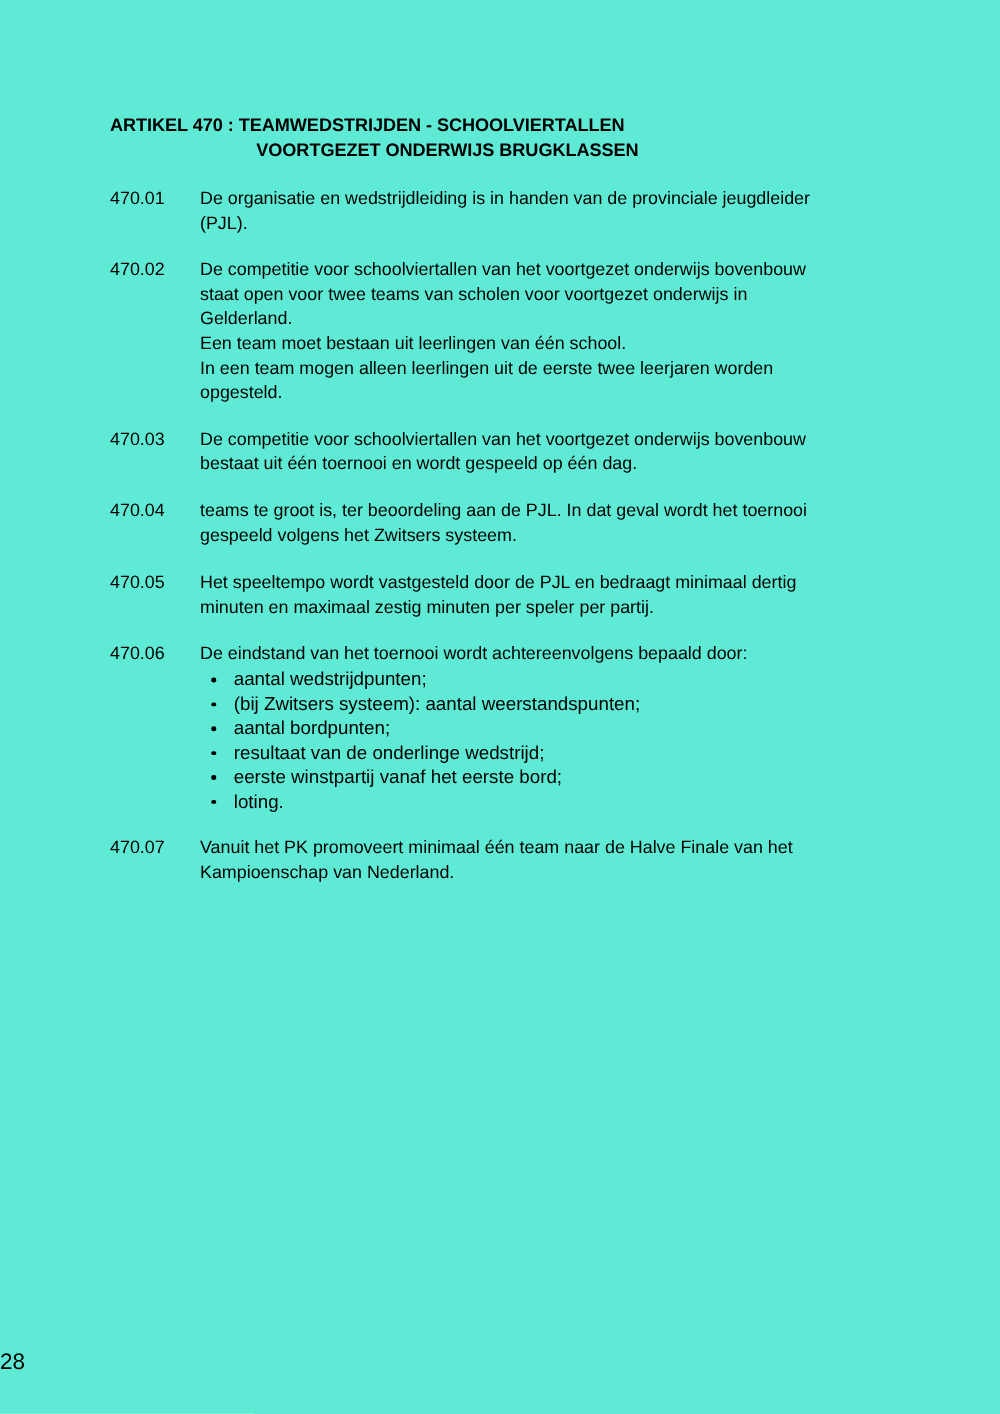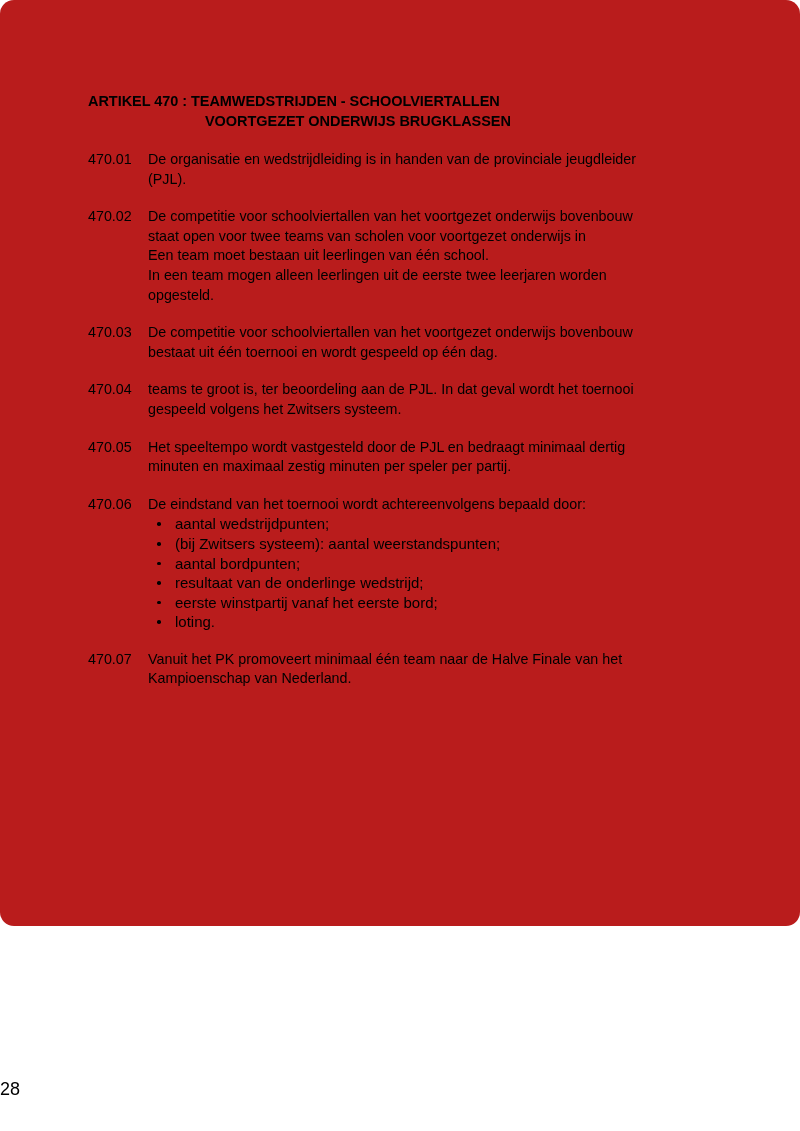--- a/index.html
+++ b/index.html
@@ -15,23 +15,22 @@
     -webkit-font-smoothing: antialiased;
     overflow: hidden;
     position: relative;
   }
 
   .page {
     position: absolute;
     left: 0;
     top: 0;
     width: 800px;
-    height: 926px;
-    background: #b91c1c;
-    border-radius: 14px;
+    height: 1131px;
+    background: #5eead4;
   }
 
   
   .doc-title {
     position: absolute;
     left: 88px;
     top: 91px;
     width: 624px;
     font-size: 14.5px;
     font-weight: bold;
@@ -53,20 +52,21 @@
     position: absolute;
     left: 88px;
     top: 150px;
     width: 620px;
   }
 
   .article {
     display: flex;
     align-items: flex-start;
     margin-bottom: 18px;
+    gap: 12px;
   }
   .article:last-child {
     margin-bottom: 6px;
   }
 
   .art-num {
     flex: 0 0 60px;
     width: 60px;
     font-size: 14.3px;
     line-height: 19.6px;
@@ -131,20 +131,21 @@
         <div class="art-body">
           <p>De organisatie en wedstrijdleiding is in handen van de provinciale jeugdleider</p>
           <p>(PJL).</p>
         </div>
       </div>
       <div class="article">
         <div class="art-num">470.02</div>
         <div class="art-body">
           <p>De competitie voor schoolviertallen van het voortgezet onderwijs bovenbouw</p>
           <p>staat open voor twee teams van scholen voor voortgezet onderwijs in</p>
+          <p>Gelderland.</p>
           <p>Een team moet bestaan uit leerlingen van één school.</p>
           <p>In een team mogen alleen leerlingen uit de eerste twee leerjaren worden</p>
           <p>opgesteld.</p>
         </div>
       </div>
       <div class="article">
         <div class="art-num">470.03</div>
         <div class="art-body">
           <p>De competitie voor schoolviertallen van het voortgezet onderwijs bovenbouw</p>
           <p>bestaat uit één toernooi en wordt gespeeld op één dag.</p>

